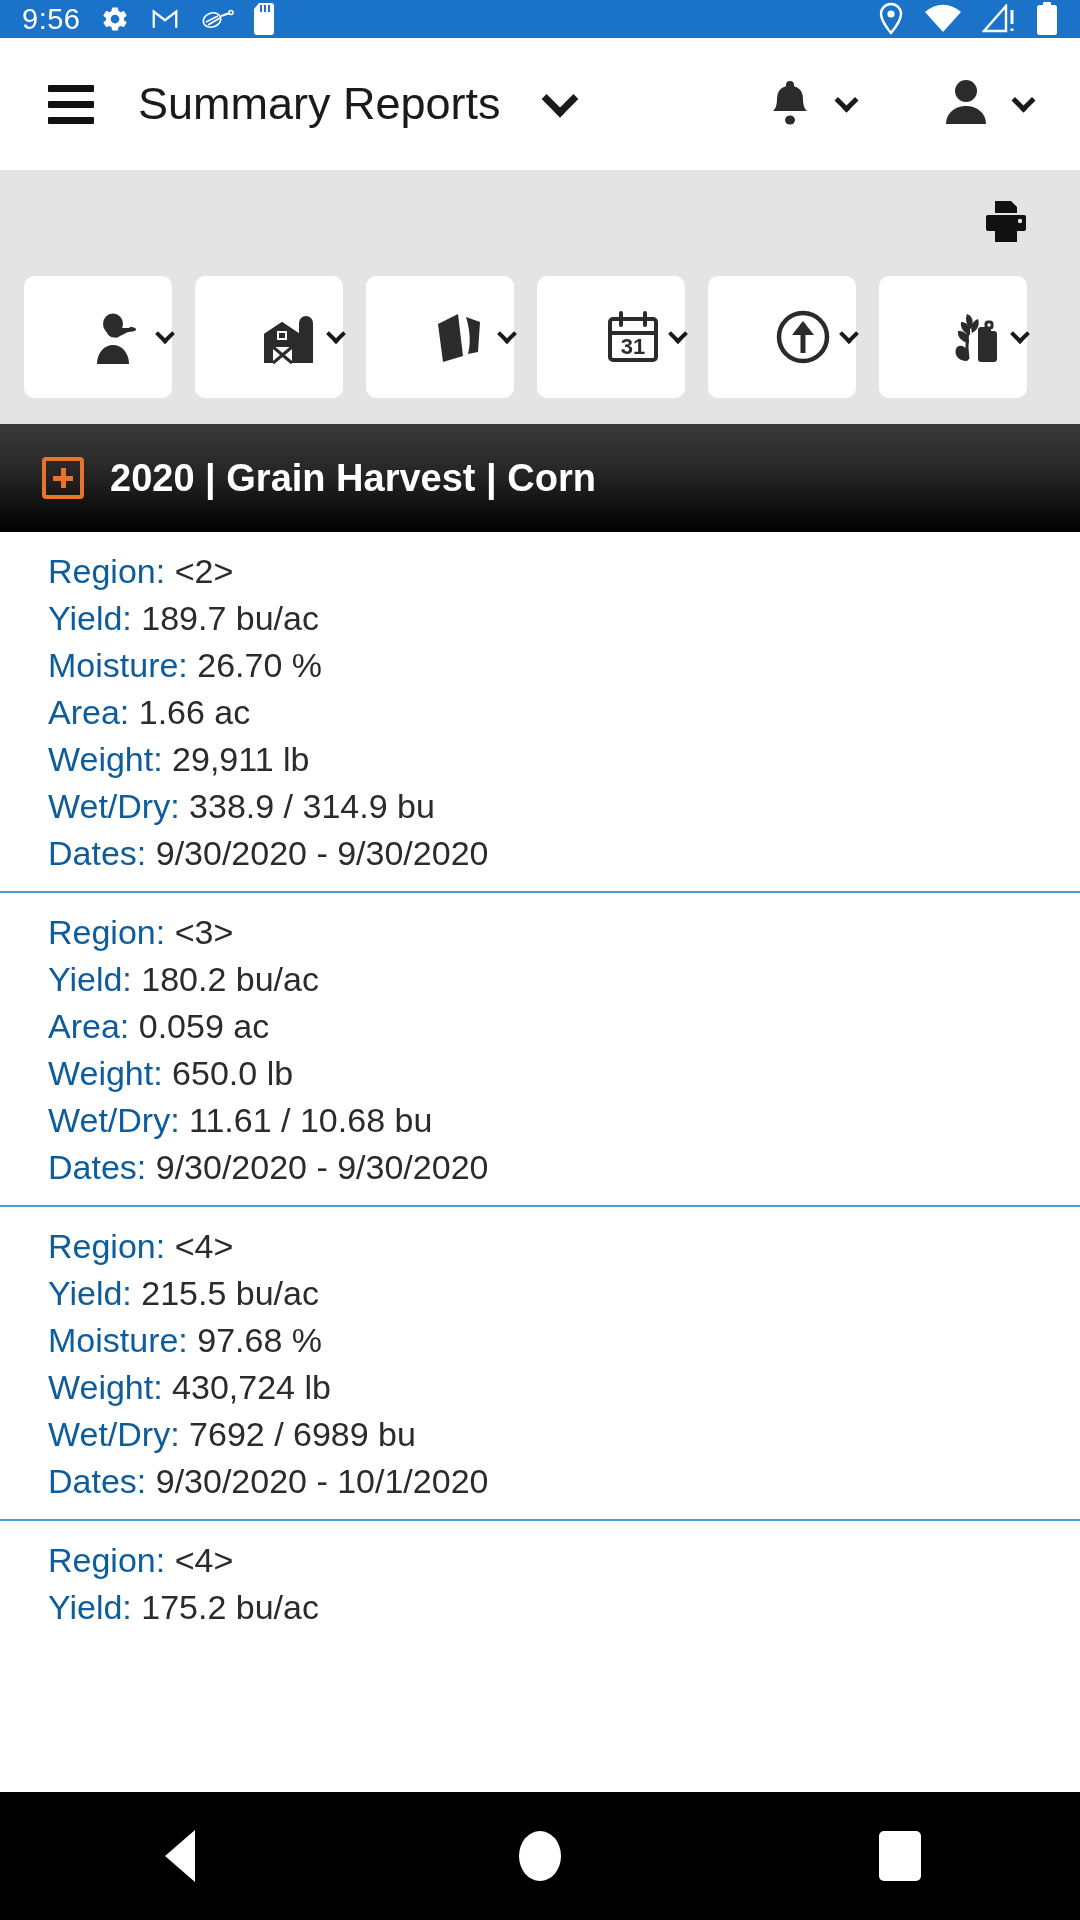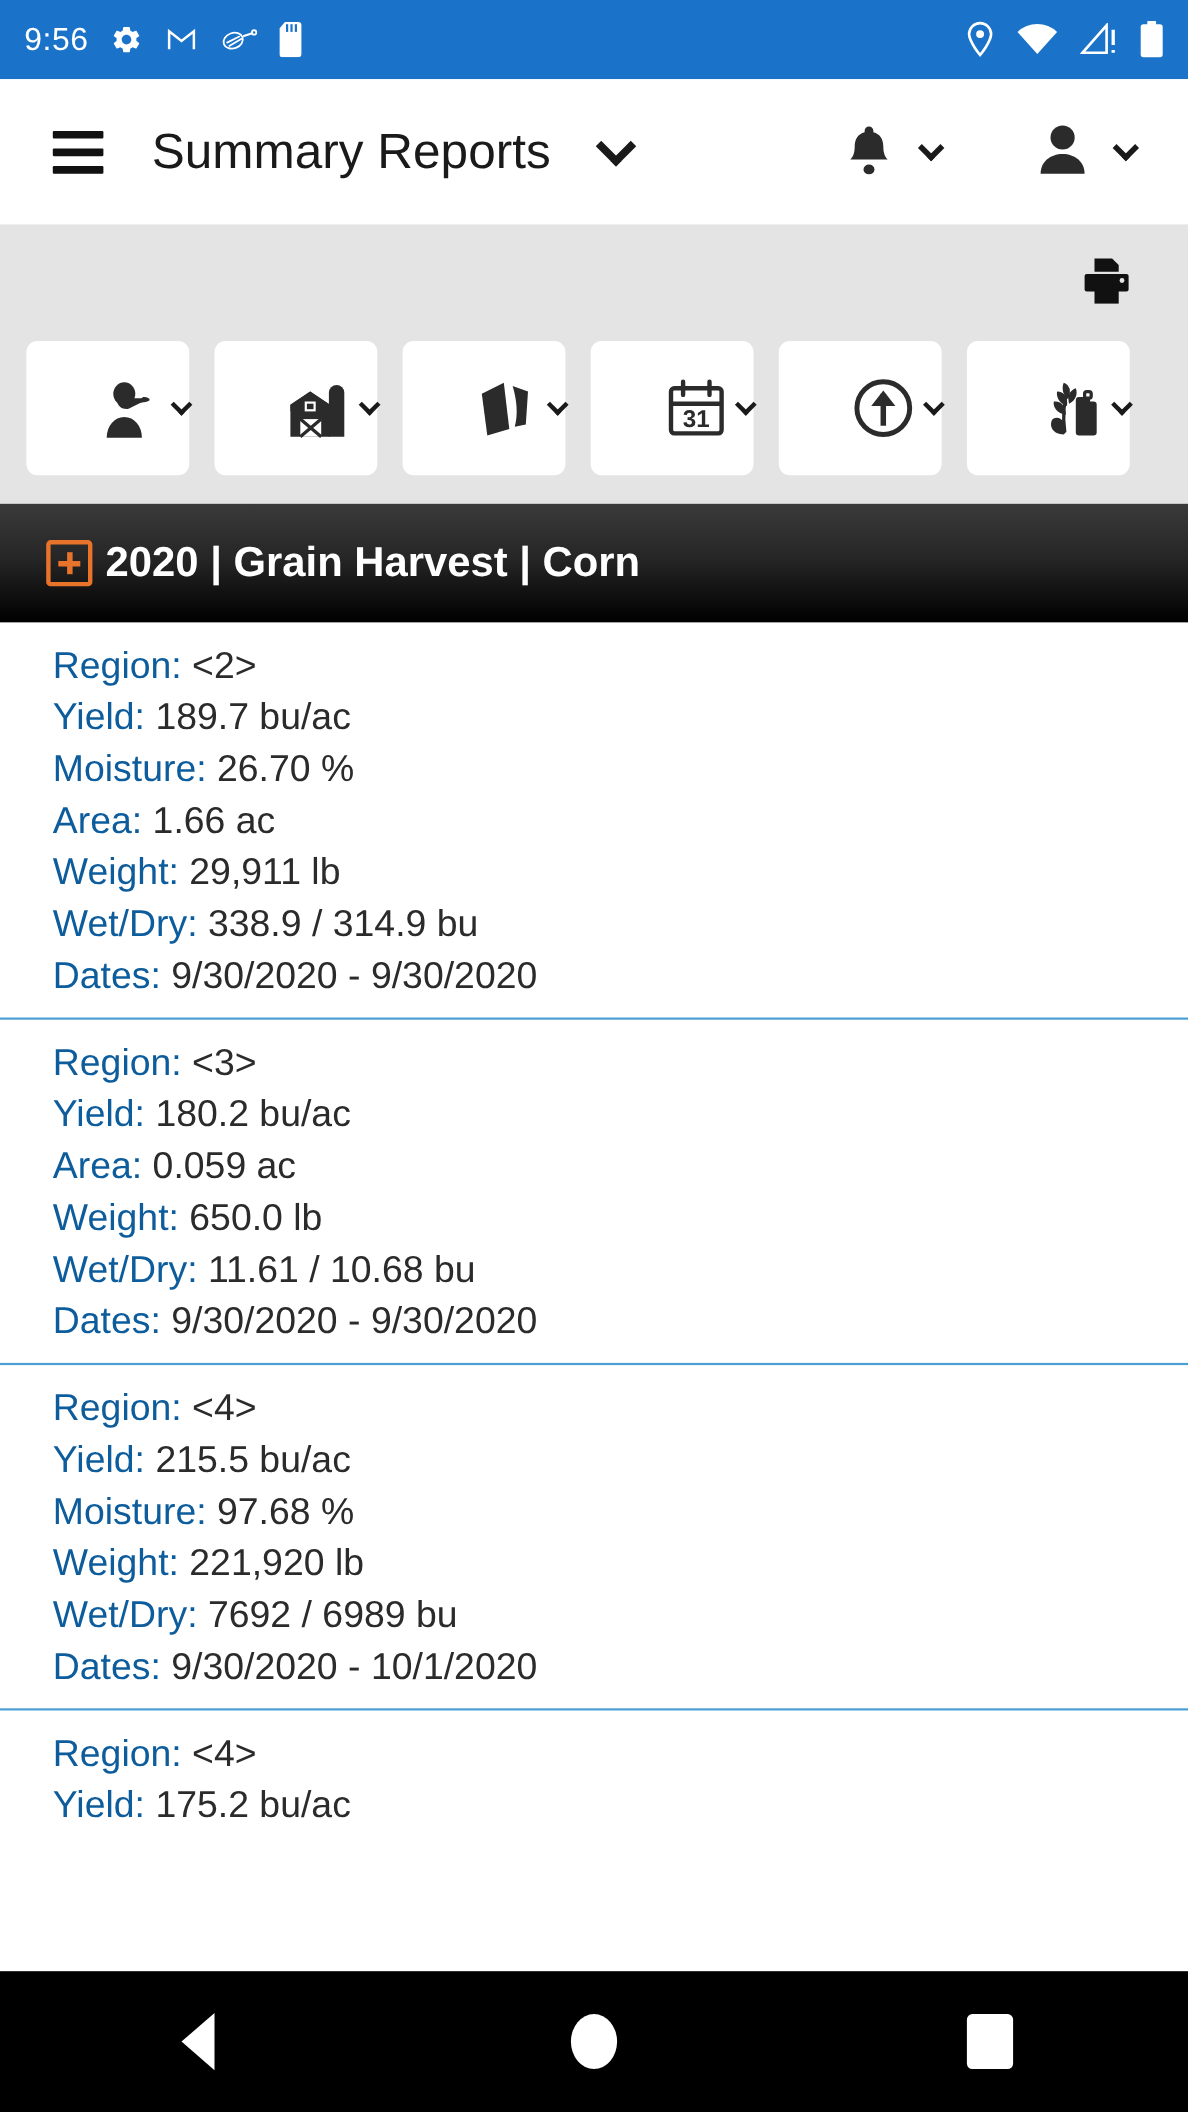--- a/index.html
+++ b/index.html
@@ -6,21 +6,21 @@
   html, body {
     width:1080px; height:1920px;
     font-family:"Liberation Sans", sans-serif;
     background:#ffffff;
     overflow:hidden;
   }
   body { position:relative; }
 
   
   .status-bar {
-    height:72px; background:#1a73c8;
+    height:38px; background:#1a73c8;
     display:flex; align-items:center;
     padding:0 22px; color:#fff;
   }
   .status-left { display:flex; align-items:center; gap:20px; }
   .status-time { font-size:29px; font-weight:400; letter-spacing:0.5px; }
   .status-right { margin-left:auto; display:flex; align-items:center; gap:20px; }
   .sicon { display:flex; align-items:center; }
 
   
   .app-bar {
@@ -53,21 +53,21 @@
     background:#fff; border-radius:10px;
     width:148px; height:122px;
     display:flex; align-items:center; justify-content:flex-end;
     gap:10px; cursor:pointer;
   }
   .filter-ico { display:flex; align-items:center; justify-content:center; }
 
   
   .group-header {
     background:linear-gradient(180deg,#3a3a3a 0%,#262626 45%,#000 100%);
-    height:108px; display:flex; align-items:center; padding-left:42px; gap:12px;
+    height:108px; display:flex; align-items:center; padding-left:42px; gap:26px;
   }
   .plus-box {
     width:42px; height:42px; border:4px solid #e8742c;
     border-radius:4px; position:relative; flex-shrink:0; cursor:pointer;
   }
   .plus-box::before, .plus-box::after {
     content:""; position:absolute; background:#e8742c;
   }
   .plus-box::before { left:7px; right:7px; top:15px; height:5px; }
   .plus-box::after { top:7px; bottom:7px; left:15px; width:5px; }
@@ -303,21 +303,21 @@
     <div class="rline"><span class="rlabel">Area:</span> <span>0.059 ac</span></div>
     <div class="rline"><span class="rlabel">Weight:</span> <span>650.0 lb</span></div>
     <div class="rline"><span class="rlabel">Wet/Dry:</span> <span>11.61 / 10.68 bu</span></div>
     <div class="rline"><span class="rlabel">Dates:</span> <span>9/30/2020 - 9/30/2020</span></div>
   </div>
 
   <div class="record">
     <div class="rline"><span class="rlabel">Region:</span> <span>&lt;4&gt;</span></div>
     <div class="rline"><span class="rlabel">Yield:</span> <span>215.5 bu/ac</span></div>
     <div class="rline"><span class="rlabel">Moisture:</span> <span>97.68 %</span></div>
-    <div class="rline"><span class="rlabel">Weight:</span> <span>221,920 lb</span></div>
+    <div class="rline"><span class="rlabel">Weight:</span> <span>430,724 lb</span></div>
     <div class="rline"><span class="rlabel">Wet/Dry:</span> <span>7692 / 6989 bu</span></div>
     <div class="rline"><span class="rlabel">Dates:</span> <span>9/30/2020 - 10/1/2020</span></div>
   </div>
 
   <div class="record last">
     <div class="rline"><span class="rlabel">Region:</span> <span>&lt;4&gt;</span></div>
     <div class="rline"><span class="rlabel">Yield:</span> <span>175.2 bu/ac</span></div>
   </div>
 
 </div>

